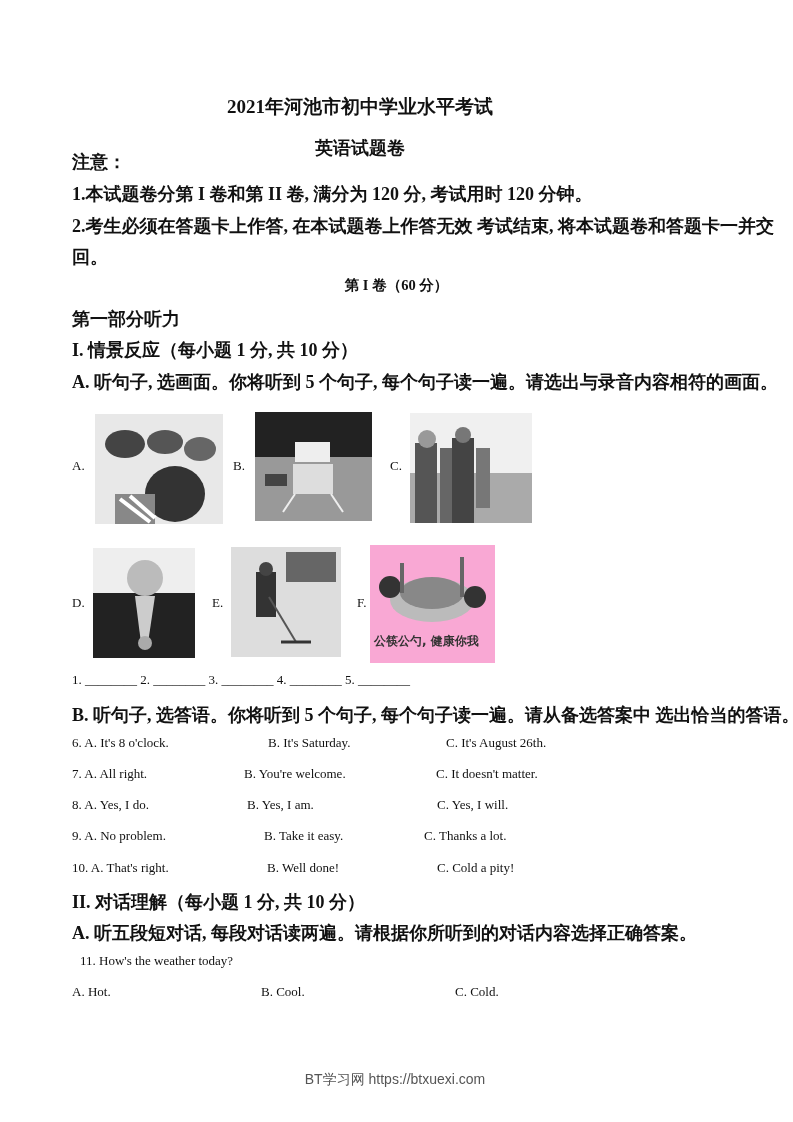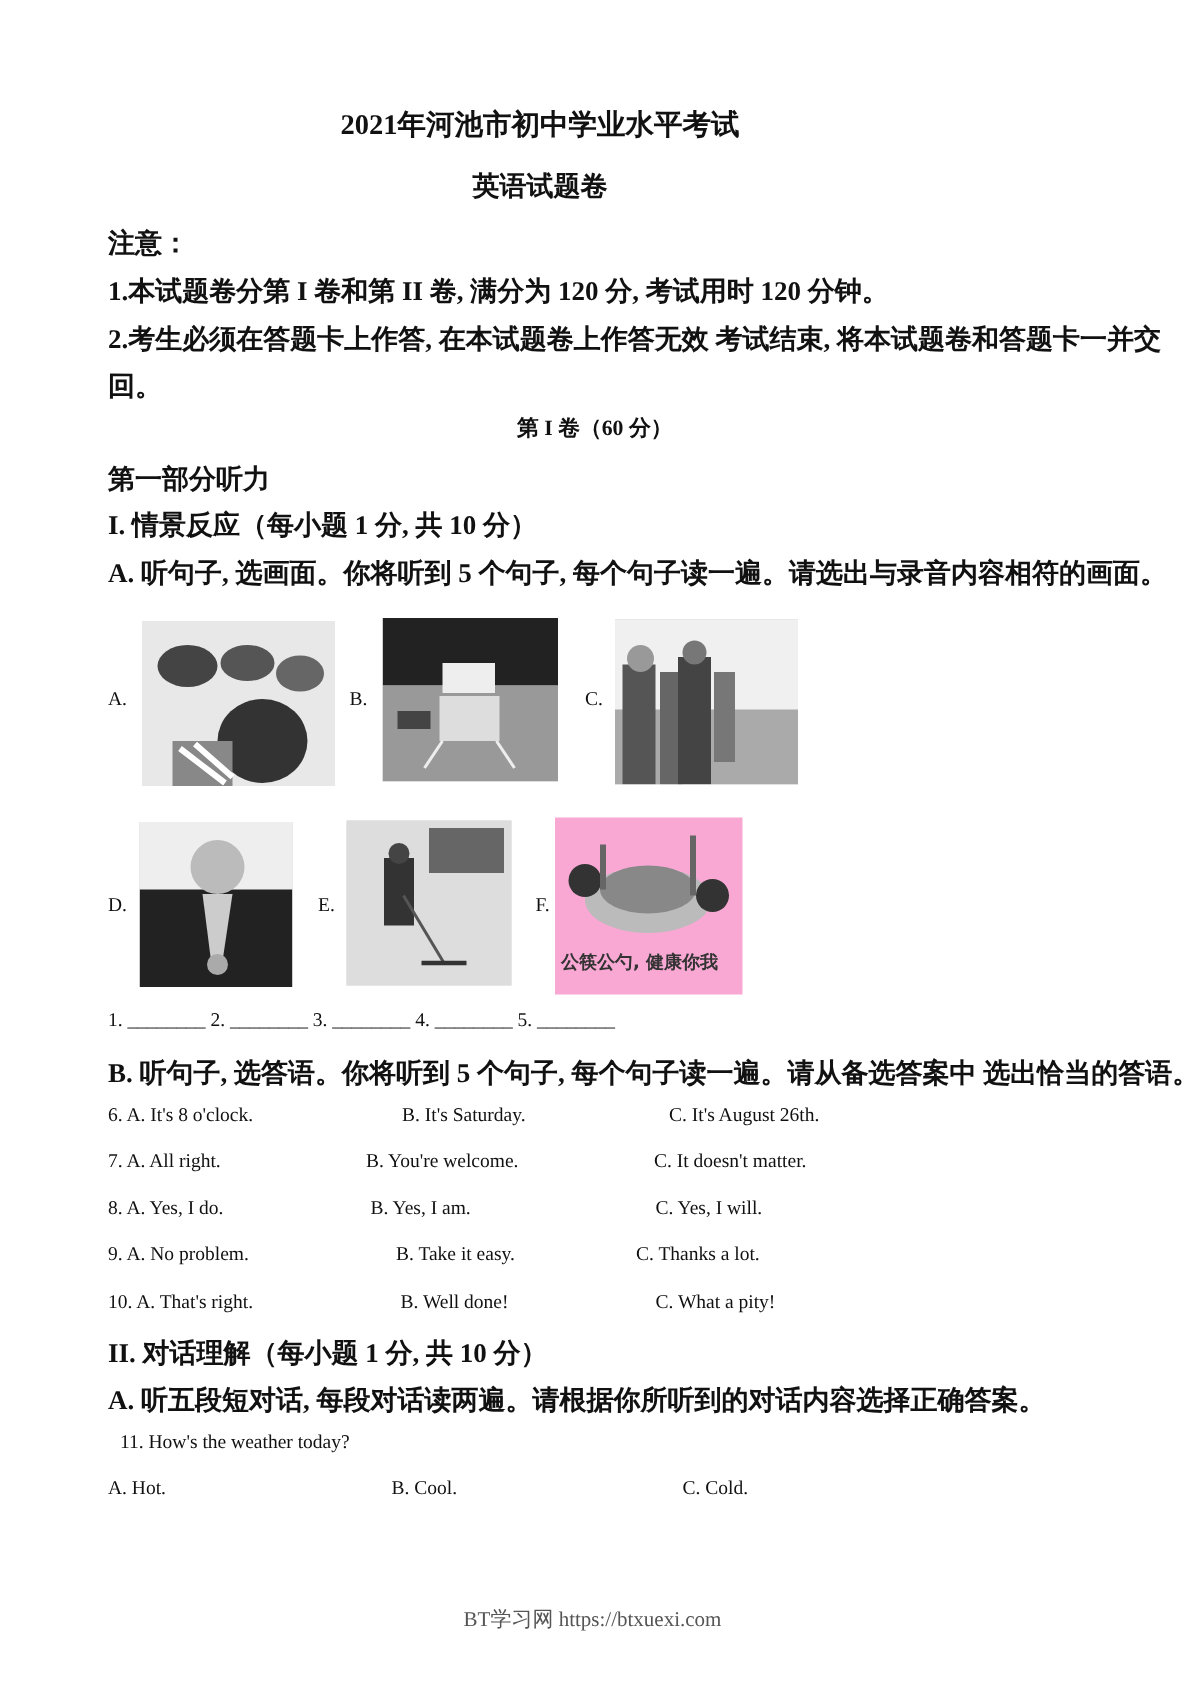--- a/index.html
+++ b/index.html
@@ -1,27 +1,27 @@
 <!DOCTYPE html>
 <html><head>
 <meta charset="utf-8">
 <style>
   html, body { margin:0; padding:0; background:#fff; }
   body { width:793px; height:1122px; position:relative; overflow:hidden;
          font-family:"Liberation Serif","DejaVu Serif",serif; color:#111; }
   .abs { position:absolute; }
-  .title { left:0; width:720px; text-align:center; font-weight:bold; font-size:19px; }
+  .title { left:0; width:720px; text-align:center; font-weight:bold; font-size:19px;margin-top:24px; }
   .b { font-weight:bold; }
   .line { left:72px; font-size:18px; white-space:nowrap; }
   .line.bold { font-weight:bold; }
   .small { font-size:13px; }
   .pic { background:#cfcfcf; overflow:hidden; }
   .lbl { font-size:13px; }
   .opt { position:absolute; font-size:13px; white-space:nowrap; }
-  .footer { left:0; width:790px; text-align:center; font-family:Liberation Serif, serif;
+  .footer { left:0; width:790px; text-align:center; font-family:Liberation Sans, sans-serif;
             font-size:14px; color:#555; }
 </style>
 </head>
 <body>
 
 <div class="abs title" style="top:70px;">2021年河池市初中学业水平考试</div>
 <div class="abs title" style="top:112px;font-size:18px;">英语试题卷</div>
 
 <div class="abs line bold" style="top:150px;">注意：</div>
 <div class="abs line bold" style="top:182px;">1.本试题卷分第 I 卷和第 II 卷, 满分为 120 分, 考试用时 120 分钟。</div>
@@ -126,21 +126,21 @@
   <span class="opt" style="left:437px;top:797px;">C. Yes, I will.</span>
 </div>
 <div>
   <span class="opt" style="left:72px;top:828px;">9. A. No problem.</span>
   <span class="opt" style="left:264px;top:828px;">B. Take it easy.</span>
   <span class="opt" style="left:424px;top:828px;">C. Thanks a lot.</span>
 </div>
 <div>
   <span class="opt" style="left:72px;top:860px;">10. A. That's right.</span>
   <span class="opt" style="left:267px;top:860px;">B. Well done!</span>
-  <span class="opt" style="left:437px;top:860px;">C. What a pity!</span>
+  <span class="opt" style="left:437px;top:860px;">C. Cold a pity!</span>
 </div>
 
 <div class="abs line bold" style="top:890px;">II.  对话理解（每小题 1 分, 共 10 分）</div>
 <div class="abs line bold" style="top:921px;">A.  听五段短对话, 每段对话读两遍。请根据你所听到的对话内容选择正确答案。</div>
 <div class="abs small" style="left:80px;top:953px;">11. How's the weather today?</div>
 <div>
   <span class="opt" style="left:72px;top:984px;">A. Hot.</span>
   <span class="opt" style="left:261px;top:984px;">B. Cool.</span>
   <span class="opt" style="left:455px;top:984px;">C. Cold.</span>
 </div>

